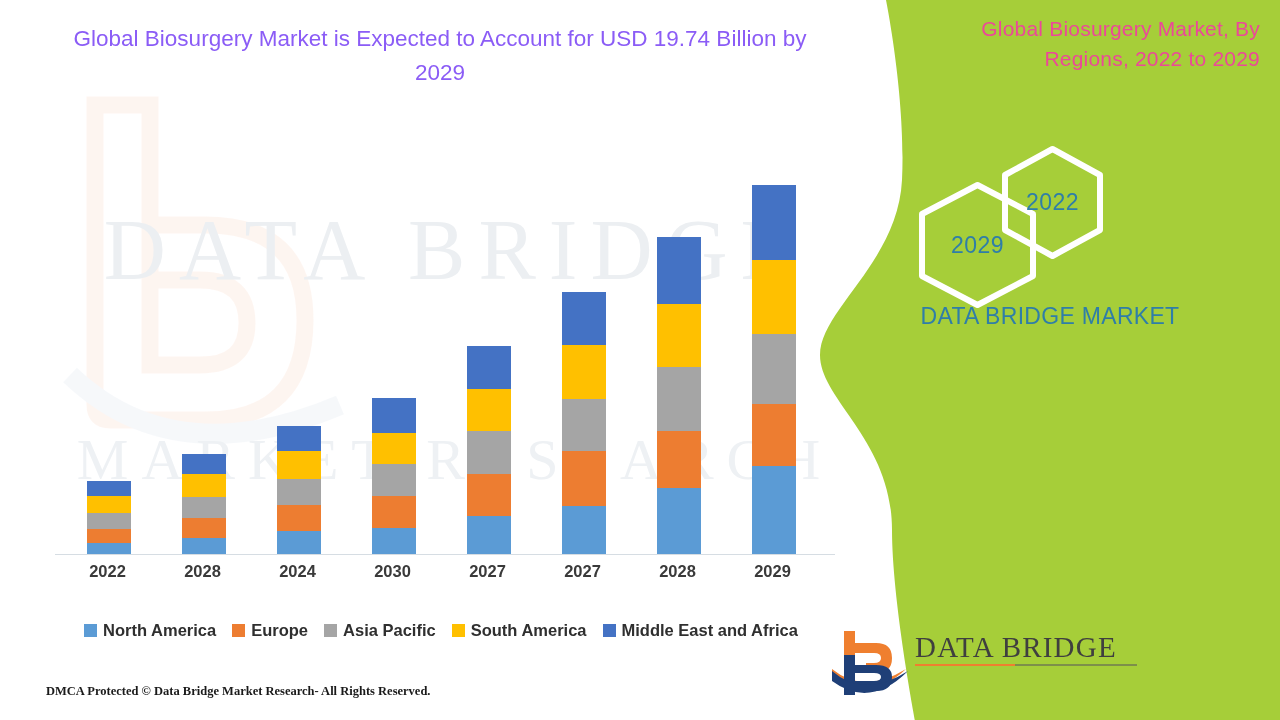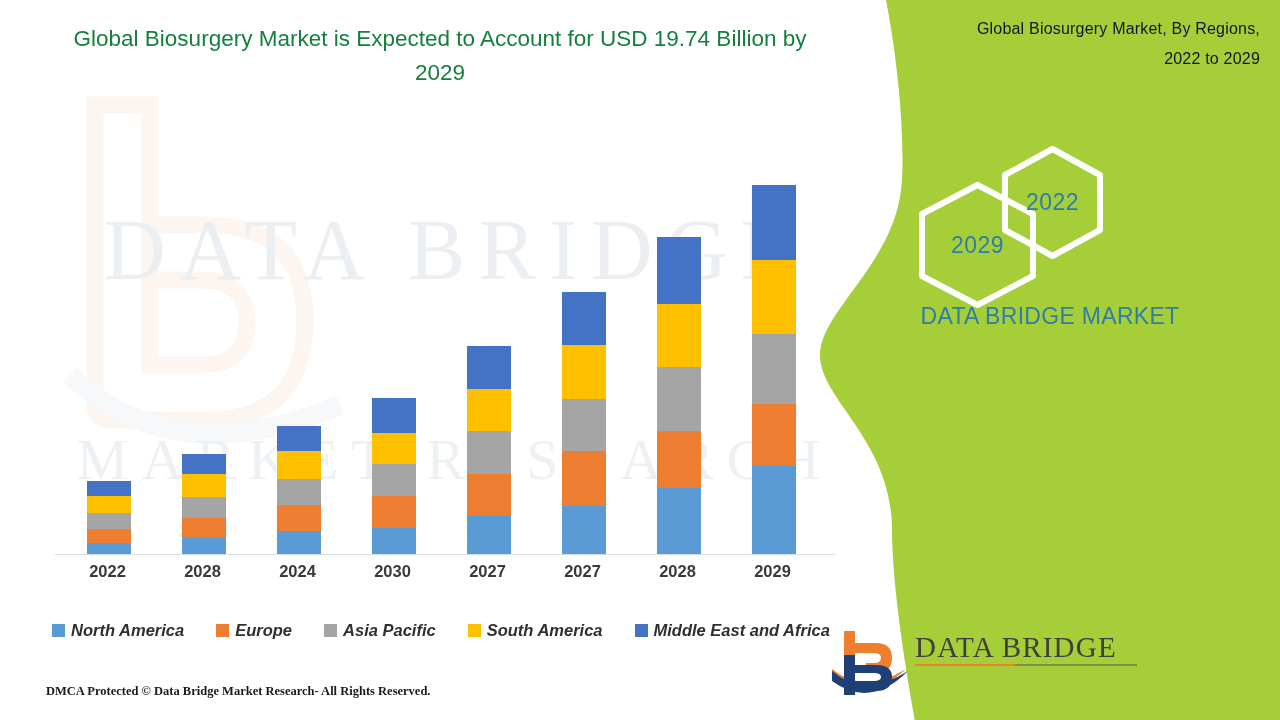--- a/index.html
+++ b/index.html
@@ -16,21 +16,21 @@
   .green-panel{
     position:absolute;top:0;right:0;width:460px;height:720px;
     overflow:hidden;
   }
   .green-panel svg{display:block;}
 
   .green-content{position:absolute;top:0;right:0;width:460px;height:720px;}
 
   .panel-title{
     position:absolute;left:120px;top:14px;width:320px;
-    text-align:right;color:#0f172a;font-size:16px;line-height:30px;
+    text-align:right;color:#ec4899;font-size:21px;line-height:30px;
     font-weight:400;letter-spacing:.2px;
   }
 
   .hex-wrap{position:absolute;left:75px;top:140px;width:230px;height:150px;}
   .hex{position:absolute;}
   .hex .hex-label{
     position:absolute;left:0;top:0;width:100%;height:100%;
     display:flex;align-items:center;justify-content:center;
     color:#2f7ea8;font-size:23px;font-weight:400;letter-spacing:.5px;
   }
@@ -53,21 +53,21 @@
   }
   .logo-rule{height:2px;background:linear-gradient(to right,#ef7f2f 0%,#ef7f2f 45%,#7d8f4a 45%,#7d8f4a 100%);width:222px;margin-top:1px;}
   .logo-text .l2{
     font-family:"Liberation Serif", serif;
     font-size:11px;color:#4a4a4a;letter-spacing:3.4px;line-height:18px;margin-top:2px;
   }
 
   
   .main-title{
     position:absolute;left:60px;top:22px;width:760px;
-    text-align:center;color:#15803d;font-size:22.5px;line-height:34px;
+    text-align:center;color:#8b5cf6;font-size:22.5px;line-height:34px;
     font-weight:400;
   }
 
   
   .wm{position:absolute;pointer-events:none;user-select:none;}
   .wm-text{
     left:60px;top:165px;width:790px;text-align:center;
     color:#eceff2;font-size:86px;letter-spacing:13px;line-height:170px;
     font-family:"Liberation Serif", serif;font-weight:400;white-space:nowrap;
   }
@@ -98,21 +98,21 @@
 
   .x-labels{position:absolute;left:50px;top:562px;width:790px;height:26px;}
   .x-label{
     position:absolute;width:95px;text-align:center;
     color:#3a3a3a;font-size:16.5px;font-weight:700;
   }
 
   
   .legend{
     position:absolute;left:50px;top:616px;width:790px;height:28px;
-    display:flex;align-items:center;justify-content:center;gap:16px;font-style:italic;
+    display:flex;align-items:center;justify-content:center;gap:0px;
   }
   .legend-item{display:flex;align-items:center;margin-right:16px;}
   .legend-swatch{width:13px;height:13px;margin-right:6px;flex:none;}
   .legend-label{color:#2f2f2f;font-size:16.5px;font-weight:700;white-space:nowrap;}
 
   
   .footer-left{
     position:absolute;left:46px;top:684px;
     font-family:"Liberation Serif", serif;font-size:12.5px;color:#1a1a1a;font-weight:700;
   }

